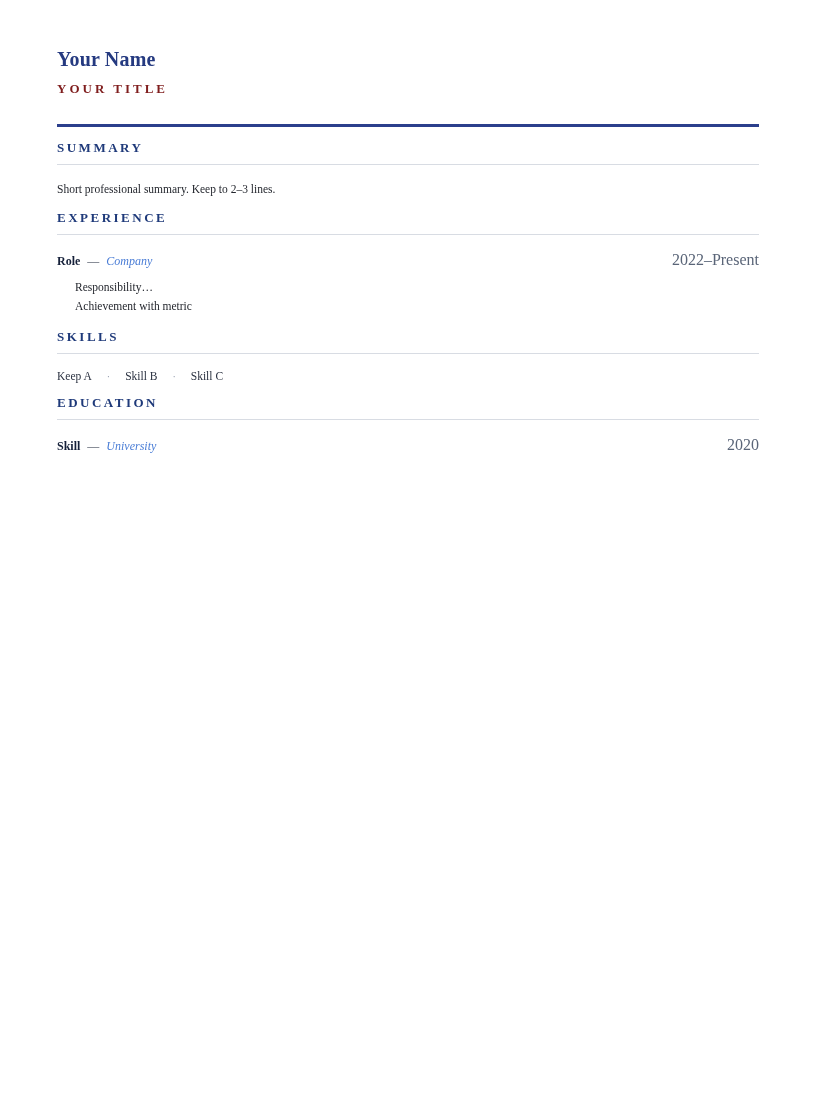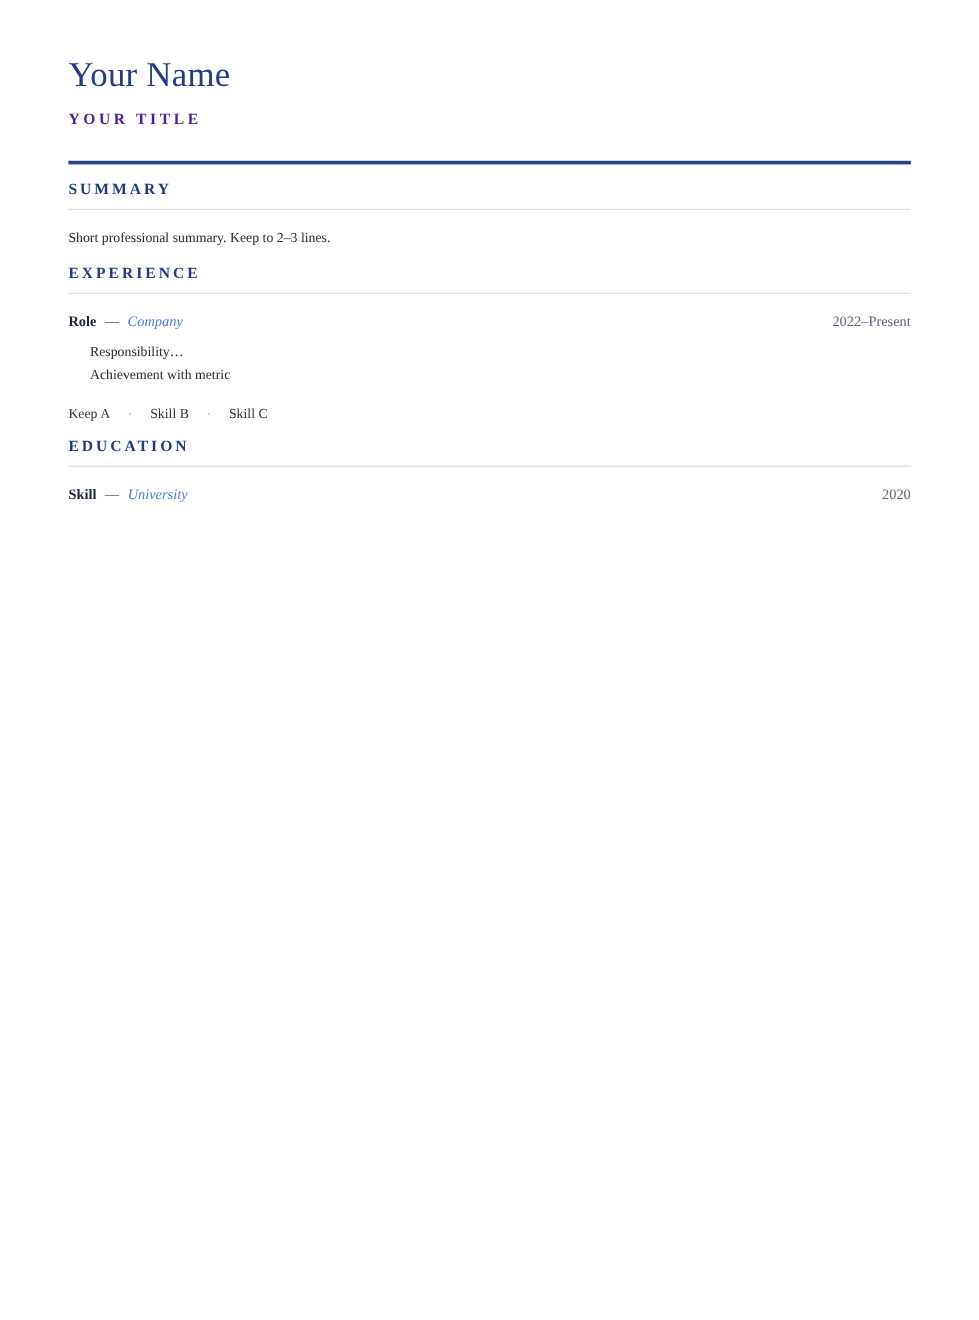--- a/index.html
+++ b/index.html
@@ -13,33 +13,33 @@
     font-family: "Liberation Serif", "DejaVu Serif", serif;
     color: #1f2430;
     position: relative;
     overflow: hidden;
   }
   .page {
     padding: 48px 57px 0 57px;
   }
   
   .name {
-    font-size: 29px;
-    font-weight: normal;
+    font-size: 20px;
+    font-weight: bold;
     color: #253a80;
     letter-spacing: 0.2px;
     margin: 0;
     line-height: 1.1;
   }
   .title {
     margin-top: 11px;
     font-size: 13px;
     font-weight: bold;
     letter-spacing: 3px;
-    color: #4c1d95;
+    color: #7f1d1d;
   }
   .rule-thick {
     margin-top: 27px;
     height: 3px;
     background: #2b3f8c;
     border: none;
   }
   
   .section {
     margin-top: 13px;
@@ -77,21 +77,21 @@
   }
   .entry-dash {
     color: #4b5261;
     margin: 0 4px;
   }
   .entry-org {
     font-style: italic;
     color: #4a7dd6;
   }
   .entry-date {
-    font-size: 12px;
+    font-size: 16px;
     color: #5a6578;
   }
   .entry-bullets {
     margin-top: 9px;
     padding-left: 18px;
   }
   .bullet-line {
     font-size: 11.5px;
     color: #24272e;
     line-height: 19px;
@@ -142,20 +142,21 @@
         </div>
         <div class="entry-bullets">
           <div class="bullet-line">Responsibility…</div>
           <div class="bullet-line">Achievement with metric</div>
         </div>
       </div>
     </div>
   </div>
 
   <div class="section">
+    <div class="section-title">SKILLS</div>
     <div class="section-body">
       <div class="skills-row">
         <span>Keep A</span>
         <span class="skill-sep">·</span>
         <span>Skill B</span>
         <span class="skill-sep">·</span>
         <span>Skill C</span>
       </div>
     </div>
   </div>

